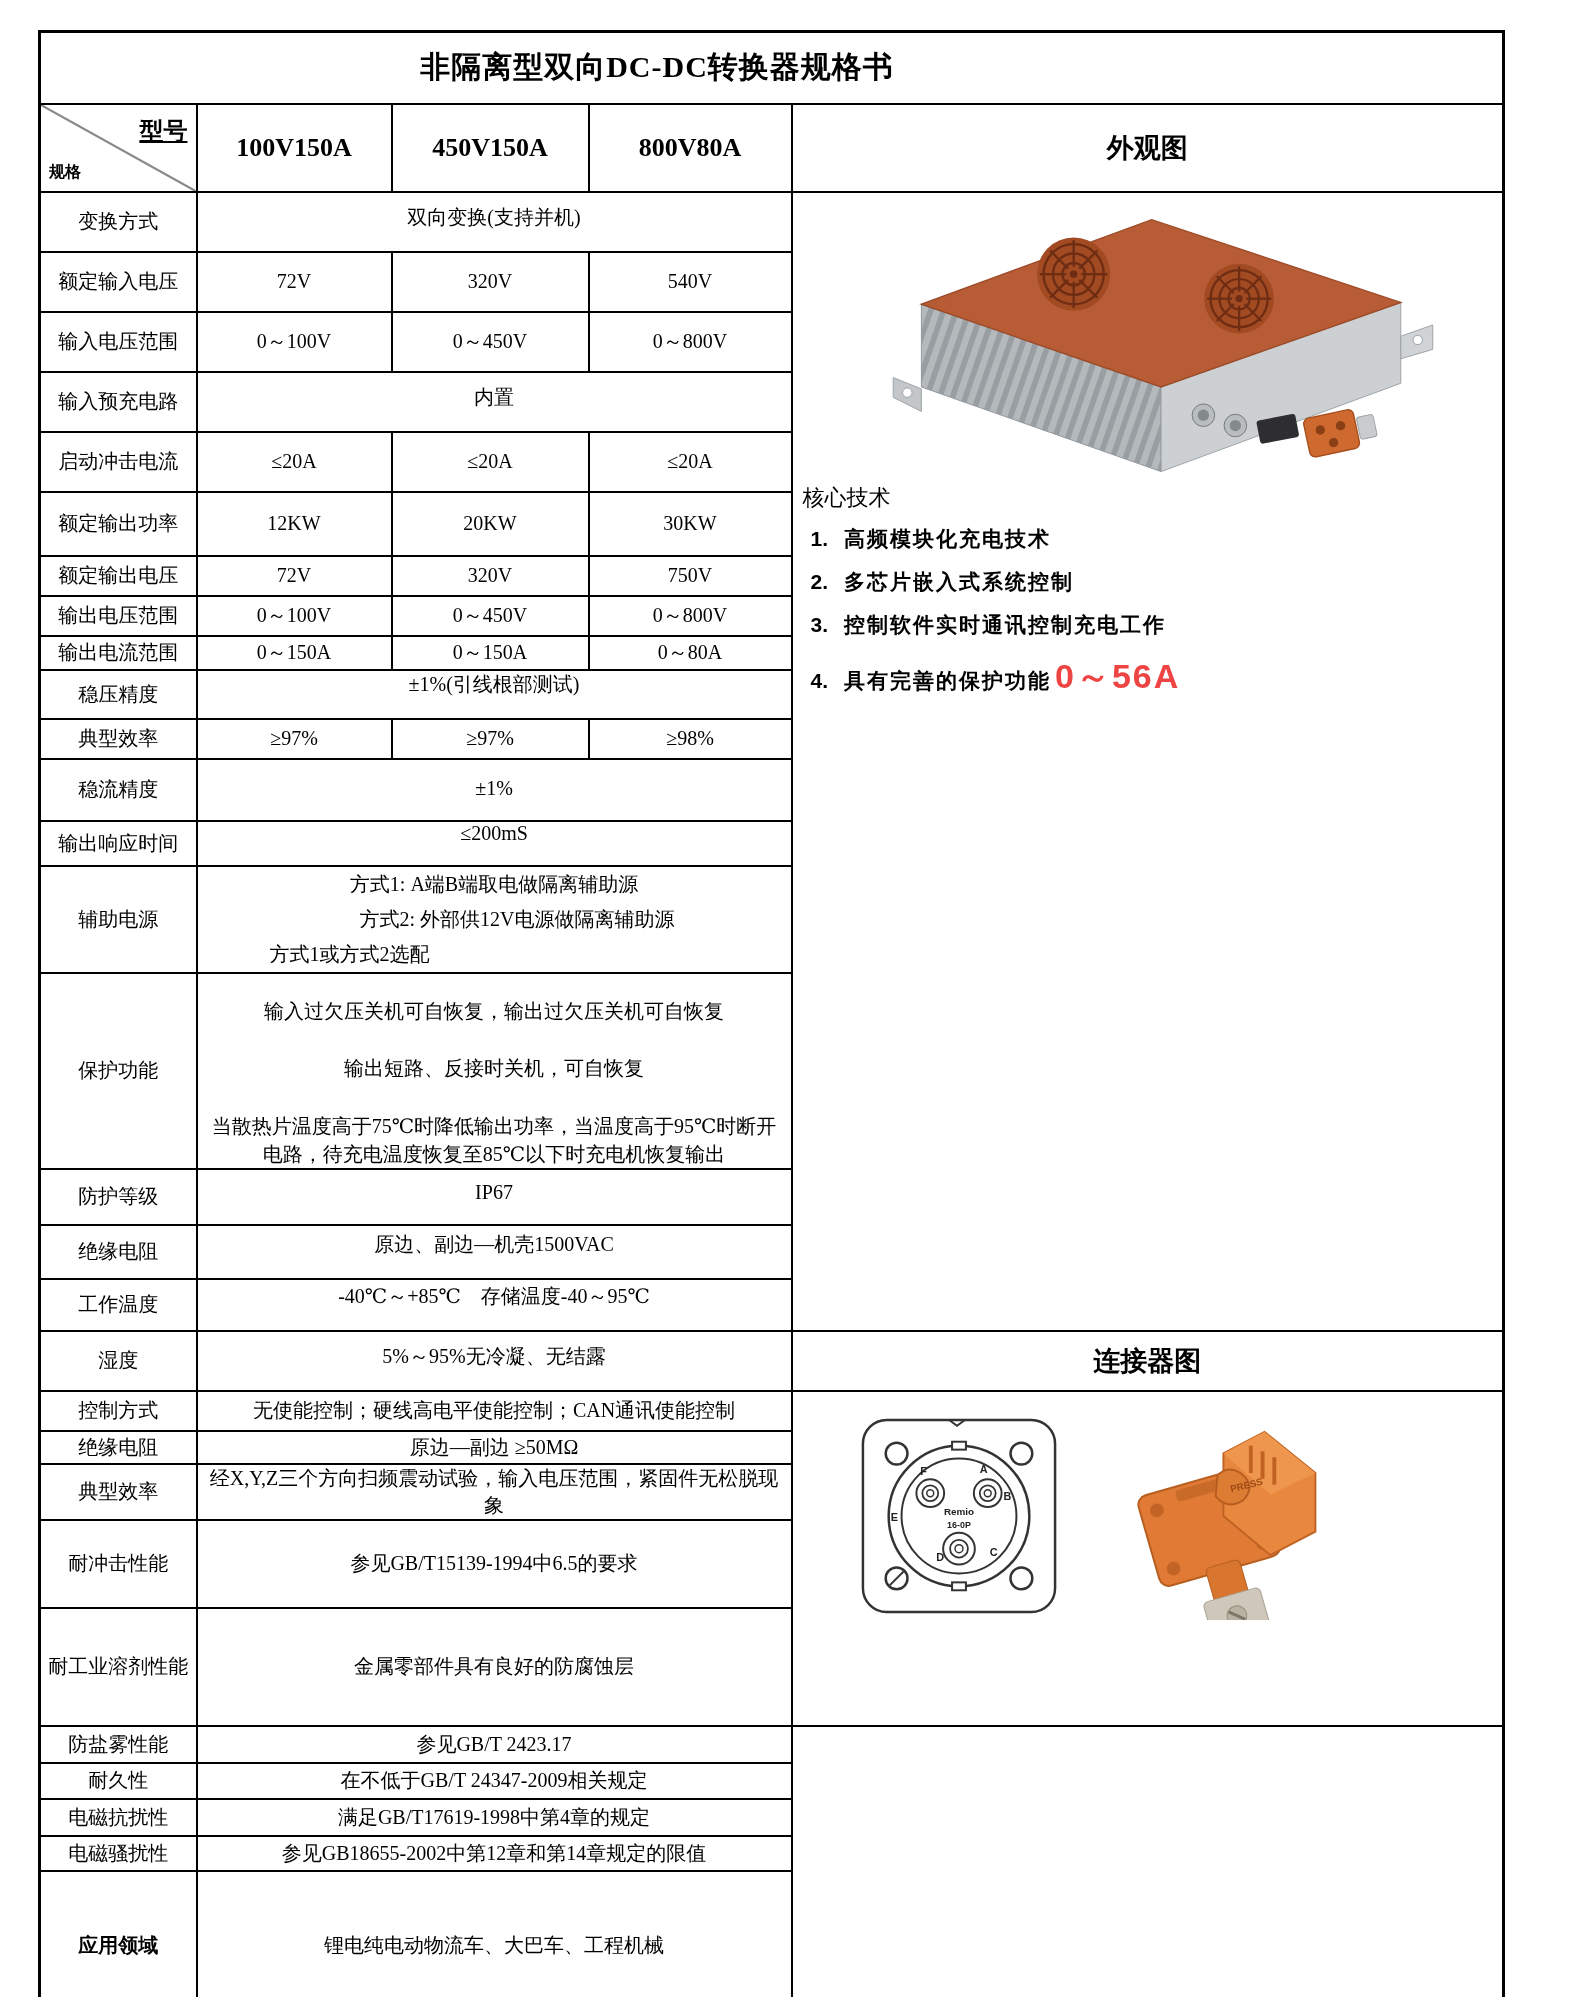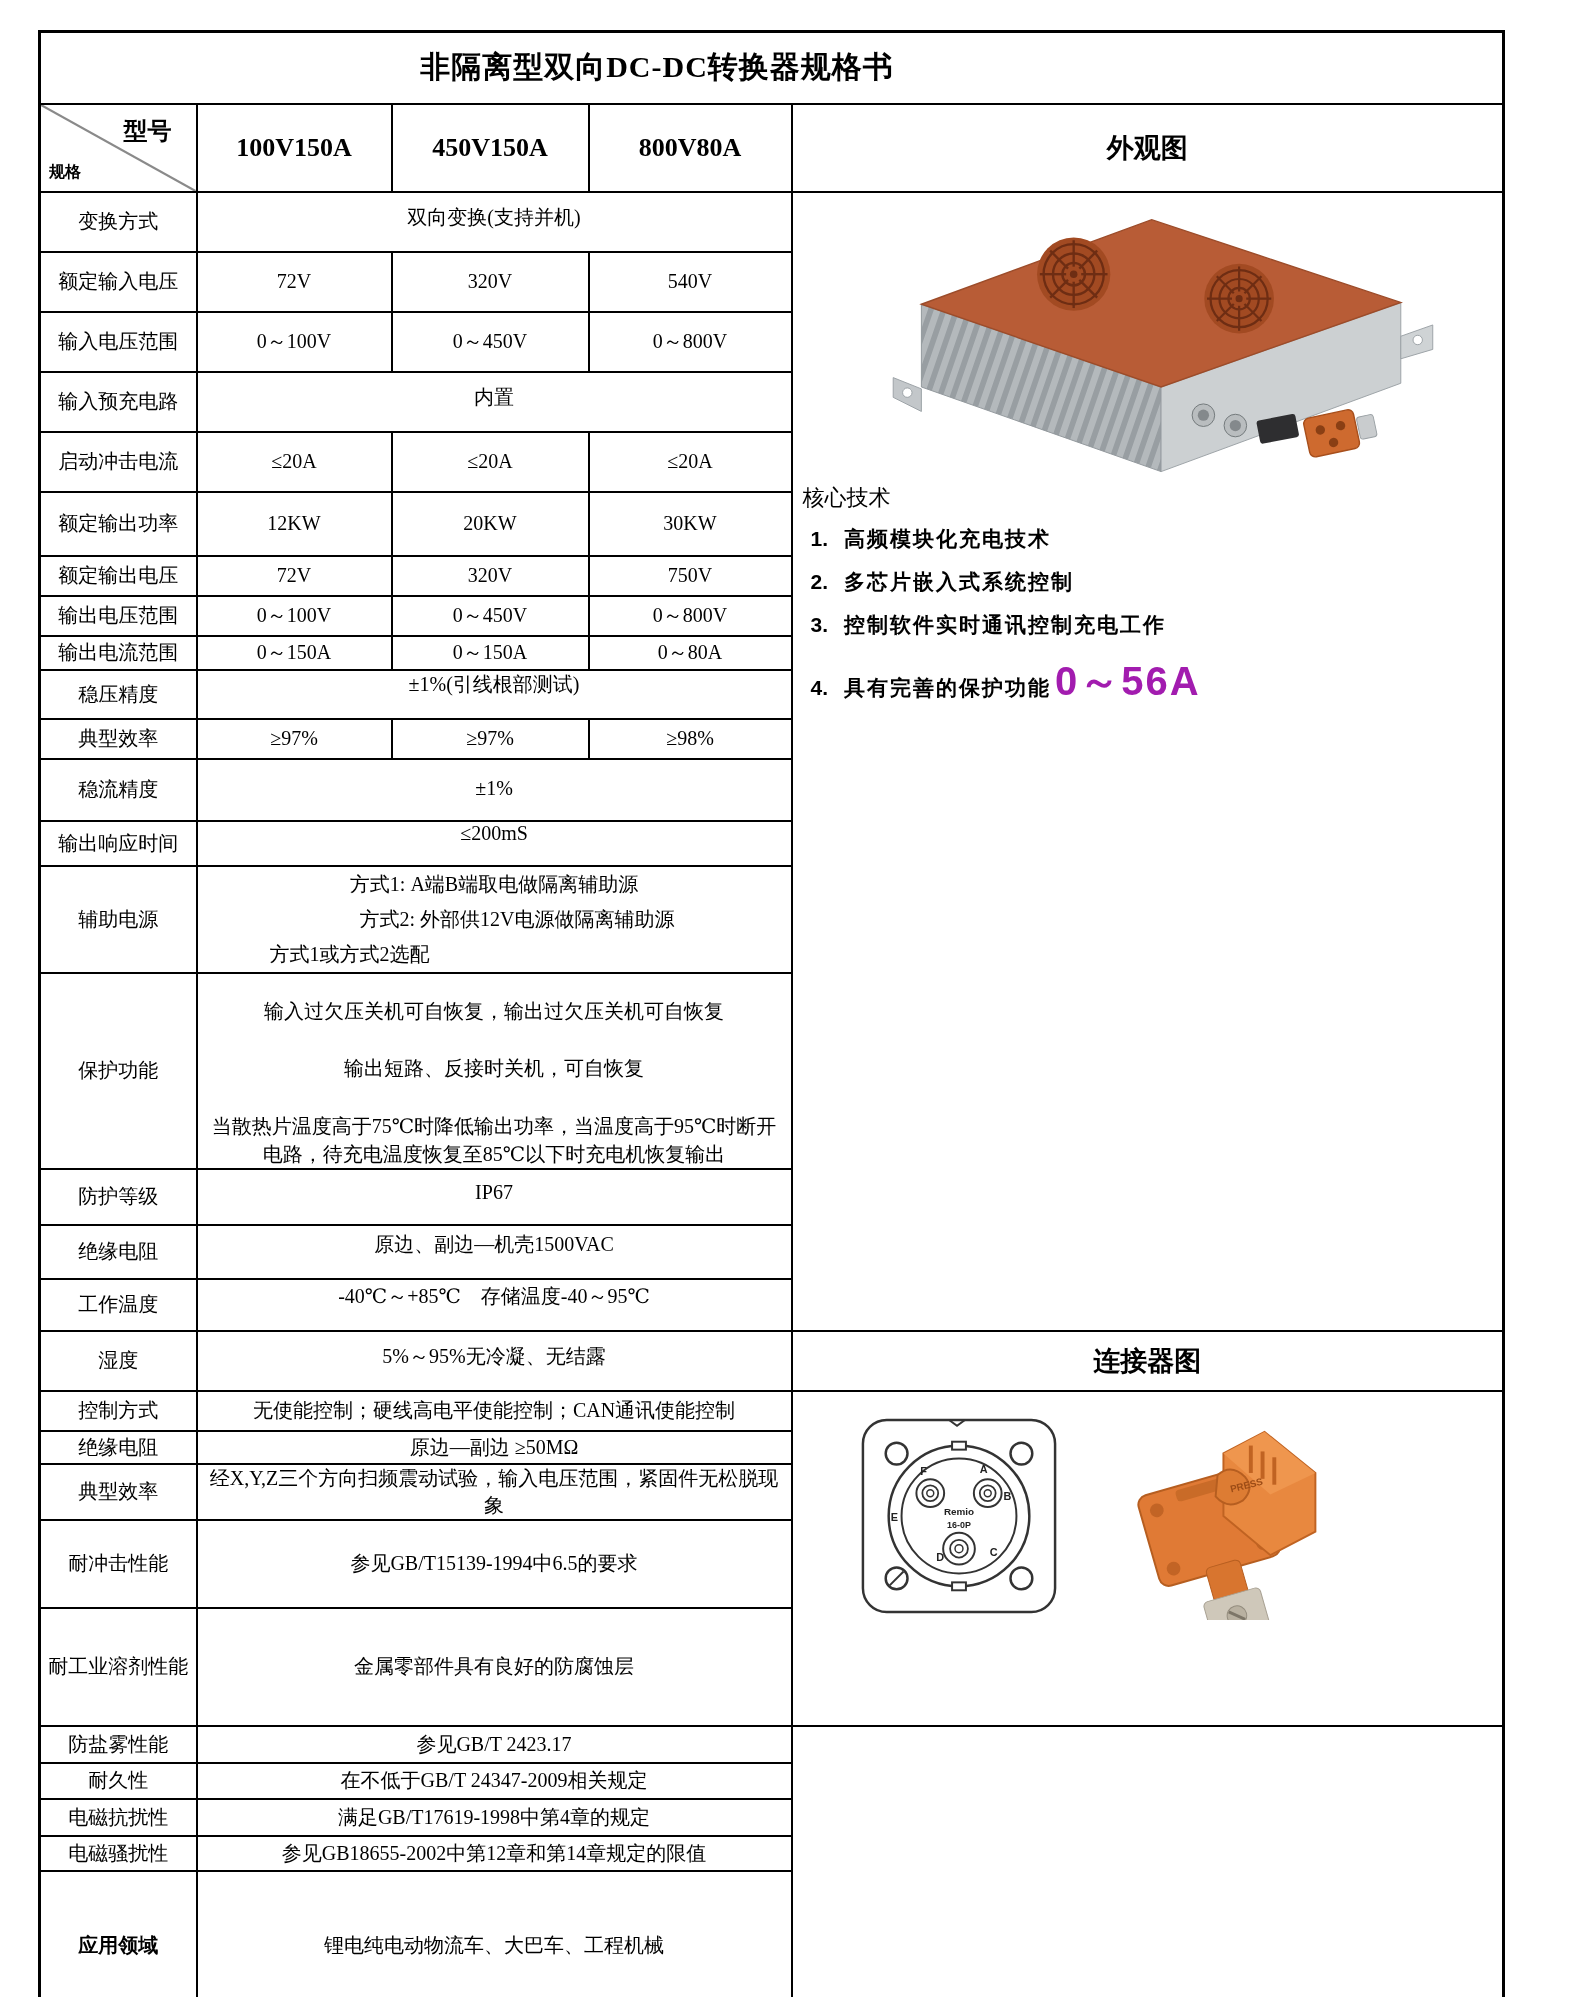--- a/index.html
+++ b/index.html
@@ -7,21 +7,21 @@
        font-family:"Liberation Serif","DejaVu Serif",serif;color:#000;}
   .sheet{position:absolute;left:38px;top:30px;}
   table.spec{border-collapse:collapse;table-layout:fixed;width:1464px;
              border:3px solid #000;}
   td{border:2px solid #000;overflow:hidden;vertical-align:middle;}
   .title-cell{font-size:30px;font-weight:bold;text-align:center;
               padding-right:230px;letter-spacing:1px;}
   
   .corner{position:relative;padding:0;}
   .corner svg{position:absolute;left:0;top:0;width:100%;height:100%;}
-  .corner .tword{position:absolute;top:10px;right:24px;font-size:24px;font-weight:bold;}
+  .corner .tword{position:absolute;top:10px;right:8px;font-size:24px;font-weight:bold;text-decoration:underline;}
   .corner .bword{position:absolute;bottom:8px;left:8px;font-size:16px;font-weight:bold;}
   .model-cell{font-size:26px;font-weight:bold;text-align:center;}
   .appearance-head{font-size:27px;font-weight:bold;text-align:center;}
   
   .lbl{text-align:center;font-size:20px;padding:0 2px;}
   .lbl.bold{font-weight:bold;}
   .val{text-align:center;font-size:20px;padding:0 4px;}
   .low{vertical-align:bottom;padding-bottom:20px;}
   
   .aux{vertical-align:middle;font-size:20px;padding:4px 0;}
@@ -33,21 +33,21 @@
   .protect .p1{text-align:center;margin:24px 0 0;}
   .protect .p2{text-align:center;margin:30px 0 0;}
   .protect .p3{text-align:center;margin:30px 0 0;line-height:1.4;}
   
   .right-big{vertical-align:top;padding:0;border-radius:11px;}
   .appearance-photo{display:block;margin:6px auto 0;}
   .core-tech{padding:2px 8px 0 10px;font-family:"Liberation Sans","DejaVu Sans",sans-serif;}
   .core-heading{font-size:22px;margin:0 0 12px 0;}
   .core-item{font-size:21px;font-weight:bold;margin:0 0 15px 8px;letter-spacing:2px;}
   .core-item .num{font-weight:bold;margin-right:16px;letter-spacing:0;}
-  .wm{color:#a21caf;font-size:40px;font-weight:bold;margin-left:4px;letter-spacing:2px;}
+  .wm{color:#ef4444;font-size:34px;font-weight:bold;margin-left:4px;letter-spacing:2px;}
   .connector-head{font-size:27px;font-weight:bold;text-align:center;}
   .connector-cell{vertical-align:top;padding:0;}
   .connector-wrap{display:flex;align-items:flex-start;gap:45px;padding:20px 0 0 62px;}
   .right-empty{background:#fff;}
 </style>
 </head>
 <body>
 
 <div class="sheet">
 <table class="spec">

